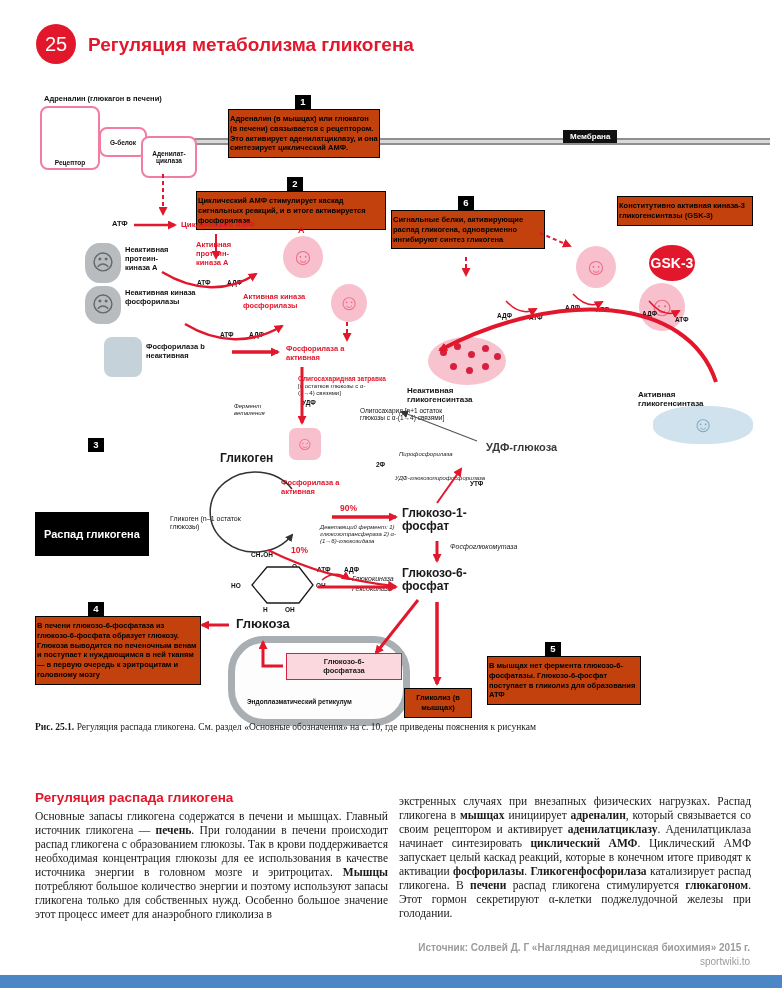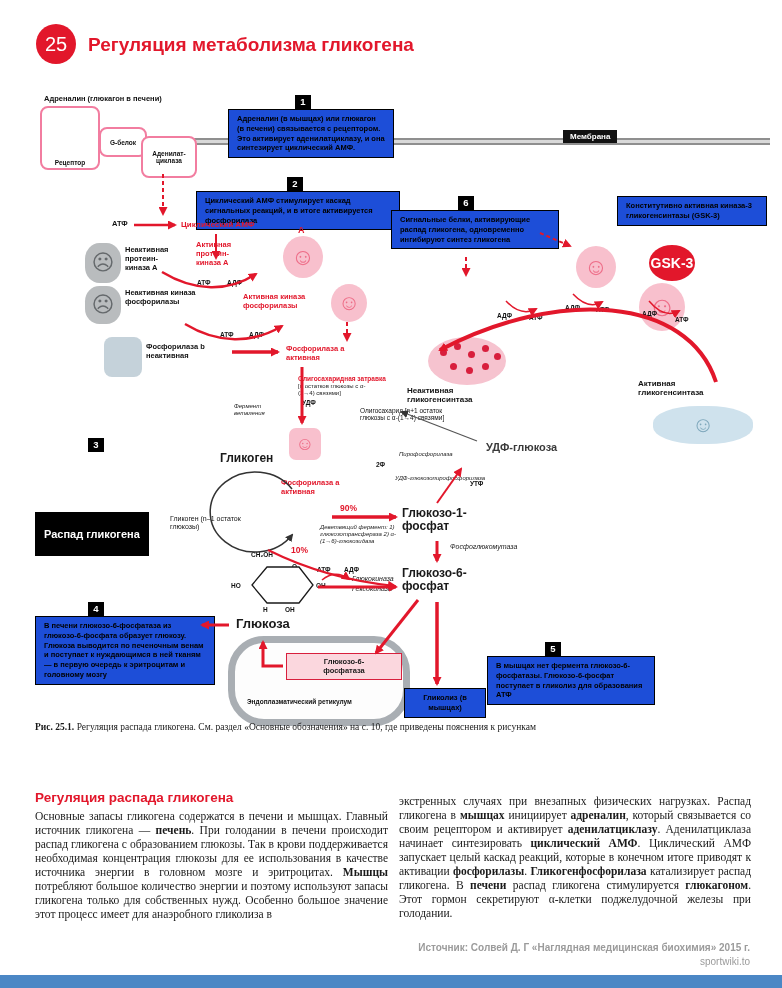--- a/index.html
+++ b/index.html
@@ -5,21 +5,21 @@
   html,body{margin:0;padding:0;background:#fff;}
   .page{position:relative;width:782px;height:988px;background:#fff;overflow:hidden;
         font-family:"Liberation Sans",sans-serif;color:#111;}
   .abs{position:absolute;} 
   svg.overlay{position:absolute;left:0;top:0;z-index:4;pointer-events:none;}
   .lbl{font-size:7.5px;font-weight:700;line-height:1.18;color:#111;z-index:3;}
   .tiny{font-size:6.5px;font-weight:700;line-height:1.15;color:#111;z-index:3;}
   .micro{font-size:6px;font-weight:400;line-height:1.2;color:#222;z-index:3;}
   .it{font-style:italic;font-weight:400;}
   .red{color:#e2172b;}
-  .box{border:1.5px solid #000;background:#1d4ed8;padding:4px 8px;font-size:7.5px;font-weight:700;
+  .box{border:1.5px solid #000;background:#c2410c;padding:4px 1px;font-size:7.5px;font-weight:700;
        line-height:1.3;color:#000;z-index:3;}
   .tab{width:16px;height:14px;background:#000;color:#fff;font-size:9.5px;font-weight:700;
        line-height:14px;text-align:center;z-index:5;}
   .bigname{font-size:12px;font-weight:700;line-height:1.12;color:#1a1a1a;z-index:3;}
   .blob{display:flex;align-items:center;justify-content:center;border-radius:50%;z-index:2;}
   .blob.pink{background:#f8c0cd;color:#ee6d88;}
   .blob.gray{background:#b9bcbe;color:#65696c;border-radius:40%;}
   .blob.blue{background:#cfe2ed;color:#7fa8bc;border-radius:45%;}
   .hdr-circle{width:40px;height:40px;border-radius:50%;background:#e2172b;color:#fff;
        display:flex;align-items:center;justify-content:center;font-size:20px;font-weight:400;}
@@ -133,21 +133,21 @@
   <div class="abs tiny" style="left:529px;top:314px;">АТФ</div>
   <div class="abs tiny" style="left:565px;top:304px;">АДФ</div>
   <div class="abs tiny" style="left:596px;top:306px;">АТФ</div>
   <div class="abs tiny" style="left:642px;top:310px;">АДФ</div>
   <div class="abs tiny" style="left:675px;top:316px;">АТФ</div>
 
   <div class="abs" style="left:428px;top:337px;width:78px;height:48px;background:#f6c3cf;border-radius:50%;z-index:2;">
     <div class="dots"></div>
   </div>
   <div class="abs lbl" style="left:407px;top:386px;width:74px;font-size:8px;">Неактивная гликогенсинтаза</div>
-  <div class="abs lbl" style="left:638px;top:379px;width:80px;font-size:8px;">Активная гликогенсинтаза</div>
+  <div class="abs lbl" style="left:638px;top:390px;width:80px;font-size:8px;">Активная гликогенсинтаза</div>
   <div class="abs blob blue" style="left:653px;top:406px;width:100px;height:38px;font-size:22px;">☺</div>
 
   <div class="abs tiny red" style="left:298px;top:375px;width:98px;">Олигосахаридная затравка</div>
   <div class="abs micro" style="left:298px;top:383px;width:82px;">[n остатков глюкозы с α-(1→4) связями]</div>
   <div class="abs tiny" style="left:302px;top:399px;">УДФ</div>
   <div class="abs micro it" style="left:234px;top:403px;width:40px;">Фермент ветвления</div>
   <div class="abs tiny" style="left:360px;top:407px;width:100px;font-weight:400;">Олигосахарид [n+1 остаток глюкозы с α-(1→4) связями]</div>
 
   <div class="abs lbl" style="left:486px;top:441px;font-size:11px;color:#3a3a3a;">УДФ-глюкоза</div>
   <div class="abs micro it" style="left:399px;top:451px;">Пирофосфорилаза</div>

